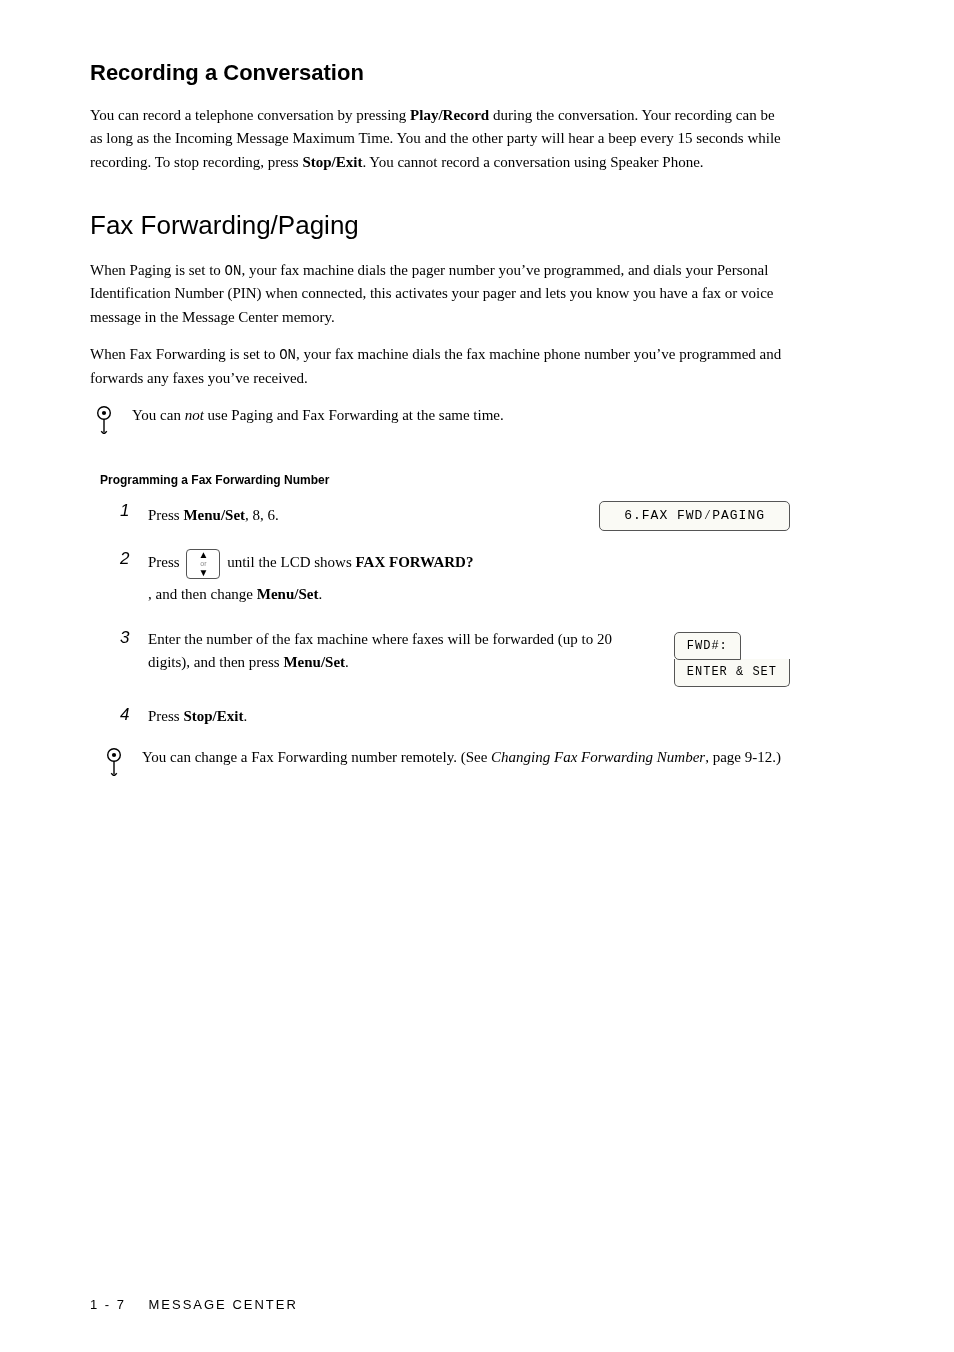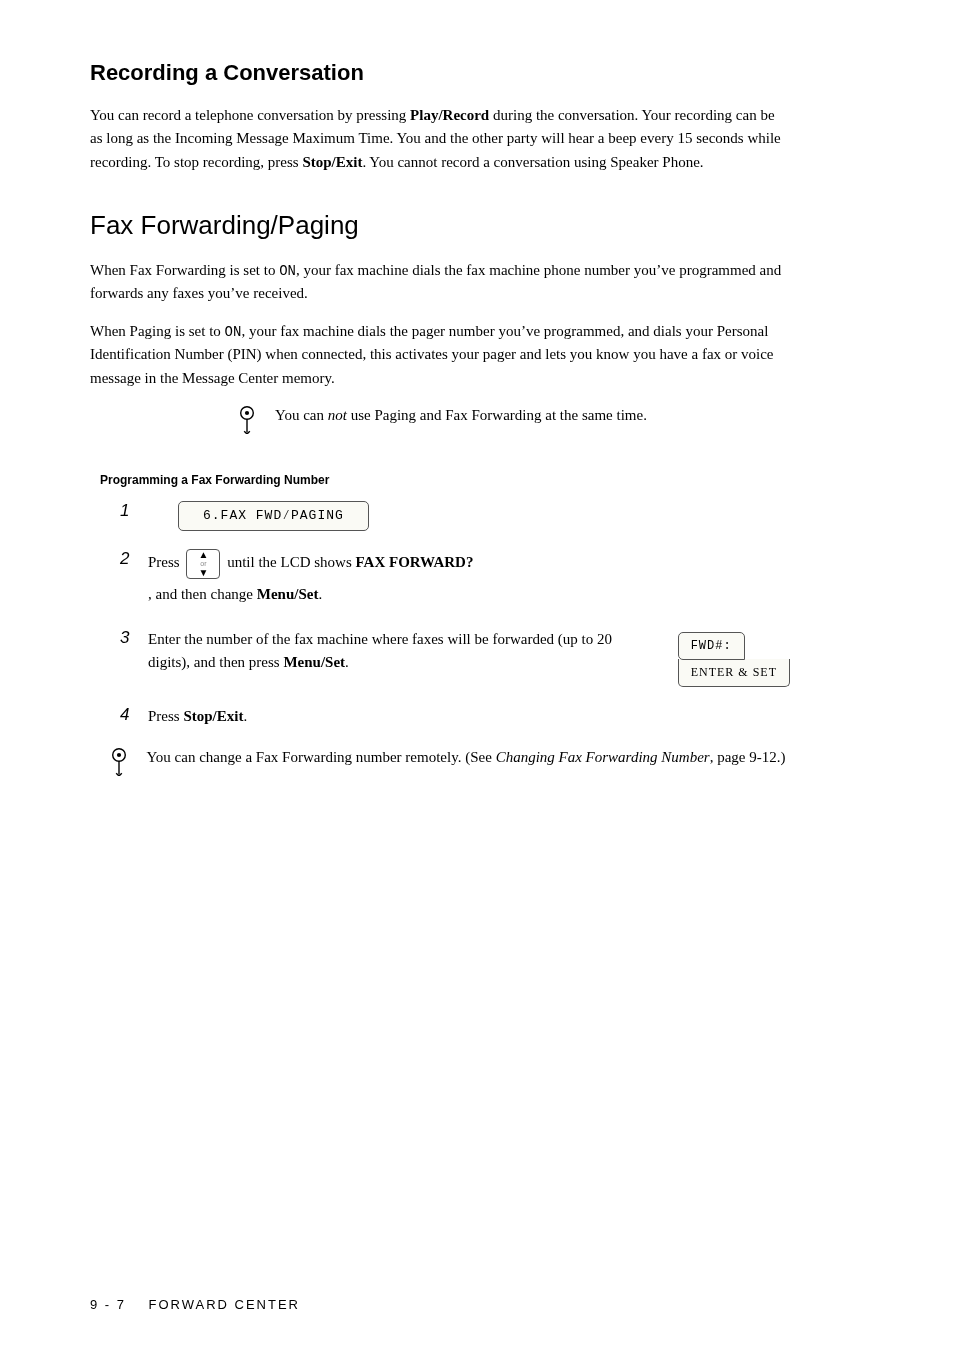--- a/index.html
+++ b/index.html
@@ -59,21 +59,20 @@
 
     .large-section-block {
       margin-bottom: 32px;
     }
 
     .note-block {
       display: flex;
       align-items: flex-start;
       margin-bottom: 28px;
       margin-top: 4px;
-      justify-content: center;
     }
 
     .note-icon {
       width: 28px;
       height: 28px;
       flex-shrink: 0;
       margin-right: 14px;
       margin-top: 2px;
     }
 
@@ -198,21 +197,21 @@
       background: #fafaf5;
       letter-spacing: 1px;
       display: inline-block;
     }
 
     .lcd-tear-inner2 {
       border: 1.5px solid #555;
       border-top: none;
       border-radius: 0 0 5px 5px;
       padding: 4px 12px;
-      font-family: Liberation Serif, serif;
+      font-family: Liberation Mono, monospace;
       font-size: 12px;
       background: #fafaf5;
       letter-spacing: 1px;
       display: block;
       margin-top: -1px;
       text-align: right;
     }
 
   </style>
 </head>
@@ -224,25 +223,25 @@
     <h1 class="section-title">Recording a Conversation</h1>
     <p>
       <span>You can record a telephone conversation by pressing </span><span class="bold">Play/Record</span><span> during the conversation. Your recording can be as long as the Incoming Message Maximum Time. You and the other party will hear a beep every 15 seconds while recording. To stop recording, press </span><span class="bold">Stop/Exit</span><span>. You cannot record a conversation using Speaker Phone.</span>
     </p>
   </div>
 
   <div class="large-section-block">
     <h1 class="section-title-large">Fax Forwarding/Paging</h1>
 
     <p>
+      <span>When Paging is set to </span><span class="on-code">ON</span><span>, your fax machine dials the pager number you’ve programmed, and dials your Personal Identification Number (PIN) when connected, this activates your pager and lets you know you have a fax or voice message in the Message Center memory.</span>
+    </p>
+
+    <p>
       <span>When Fax Forwarding is set to </span><span class="on-code">ON</span><span>, your fax machine dials the fax machine phone number you’ve programmed and forwards any faxes you’ve received.</span>
-    </p>
-
-    <p>
-      <span>When Paging is set to </span><span class="on-code">ON</span><span>, your fax machine dials the pager number you’ve programmed, and dials your Personal Identification Number (PIN) when connected, this activates your pager and lets you know you have a fax or voice message in the Message Center memory.</span>
     </p>
 
     <div class="note-block">
       <svg class="note-icon" viewBox="0 0 28 40" xmlns="http://www.w3.org/2000/svg">
 
         <circle cx="14" cy="10" r="9" fill="none" stroke="#000" stroke-width="2"></circle>
         <circle cx="14" cy="10" r="3" fill="#000"></circle>
         <line x1="14" y1="19" x2="14" y2="38" stroke="#000" stroke-width="2"></line>
         <line x1="10" y1="36" x2="14" y2="40" stroke="#000" stroke-width="2"></line>
         <line x1="18" y1="36" x2="14" y2="40" stroke="#000" stroke-width="2"></line>
@@ -255,20 +254,23 @@
 
   <div class="subsection">
     <h2 class="subsection-title">Programming a Fax Forwarding Number</h2>
 
     <div class="steps-section">
 
       <div class="step-row">
         <div class="step-number">1</div>
         <div class="step-content">
           <div class="step-with-display">
+            <div class="step-with-display-left">
+              <span>Press </span><span class="bold">Menu/Set</span><span>, 8, 6.</span>
+            </div>
             <div class="step-display-right">
               <span class="lcd-box">6.FAX FWD⁄PAGING</span>
             </div>
           </div>
         </div>
       </div>
 
       <div class="step-row">
         <div class="step-number">2</div>
         <div class="step-content">
@@ -323,16 +325,16 @@
         <line x1="18" y1="36" x2="14" y2="40" stroke="#000" stroke-width="2"></line>
       </svg>
       <p class="note-text">
         <span>You can change a Fax Forwarding number remotely. (See </span><em>Changing Fax Forwarding Number</em><span>, page 9-12.)</span>
       </p>
     </div>
 
   </div>
 
   <div class="footer">
-    <span>9 - 7</span>&nbsp;&nbsp;&nbsp;&nbsp;<span>FORWARD CENTER</span>
+    <span>1 - 7</span>&nbsp;&nbsp;&nbsp;&nbsp;<span>MESSAGE CENTER</span>
   </div>
 
 </div>
 
 </body></html>

